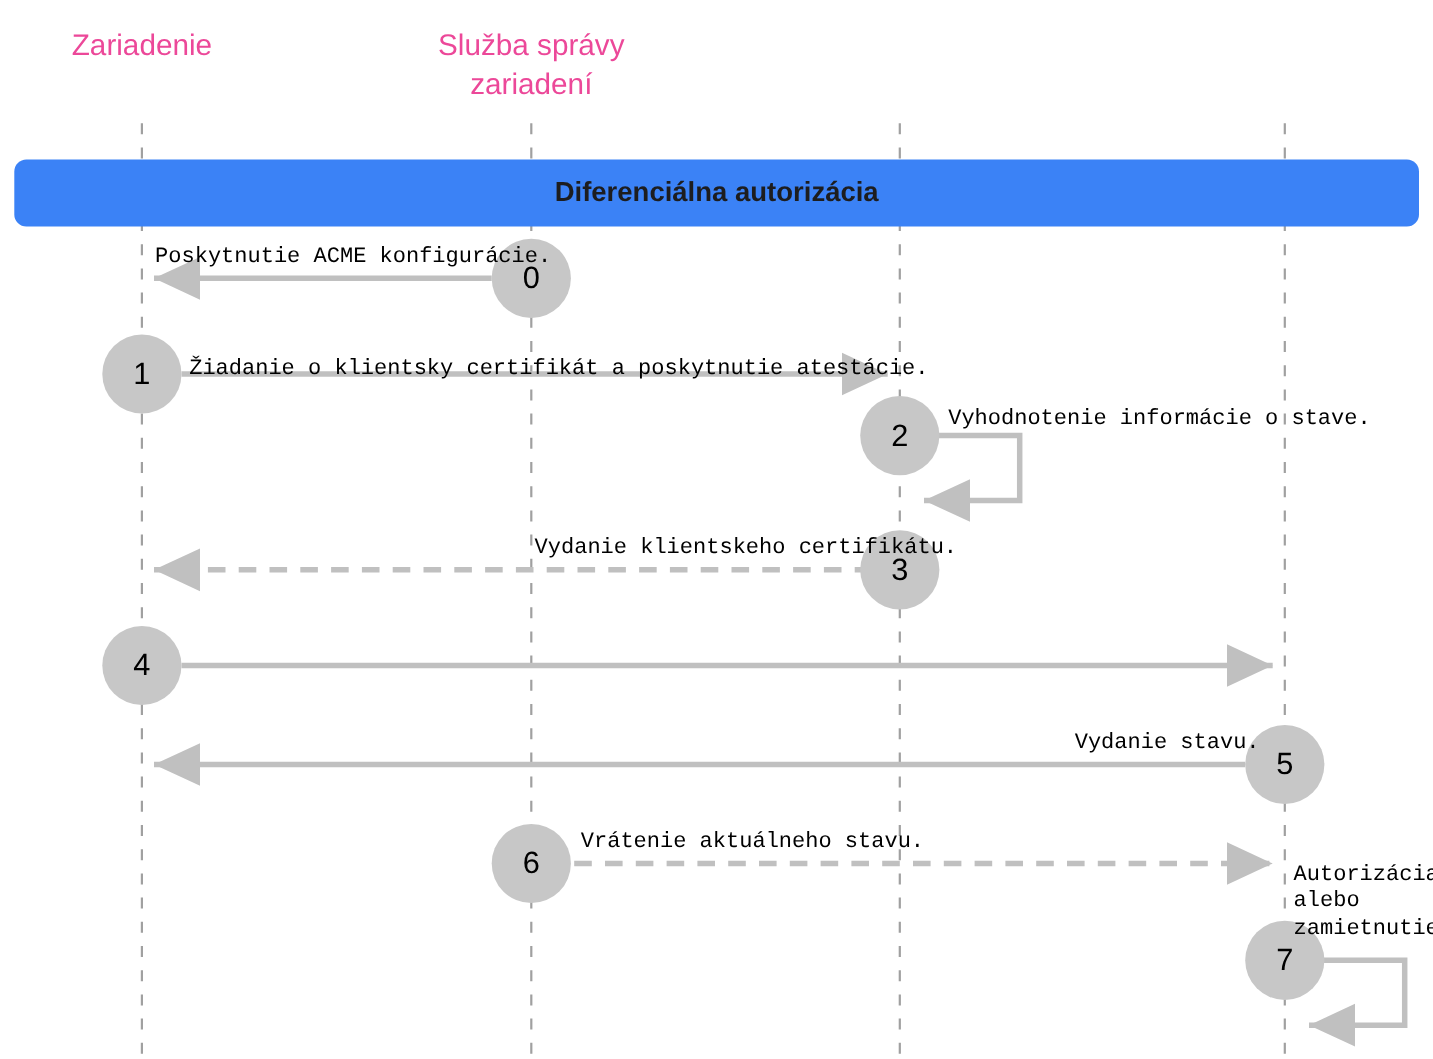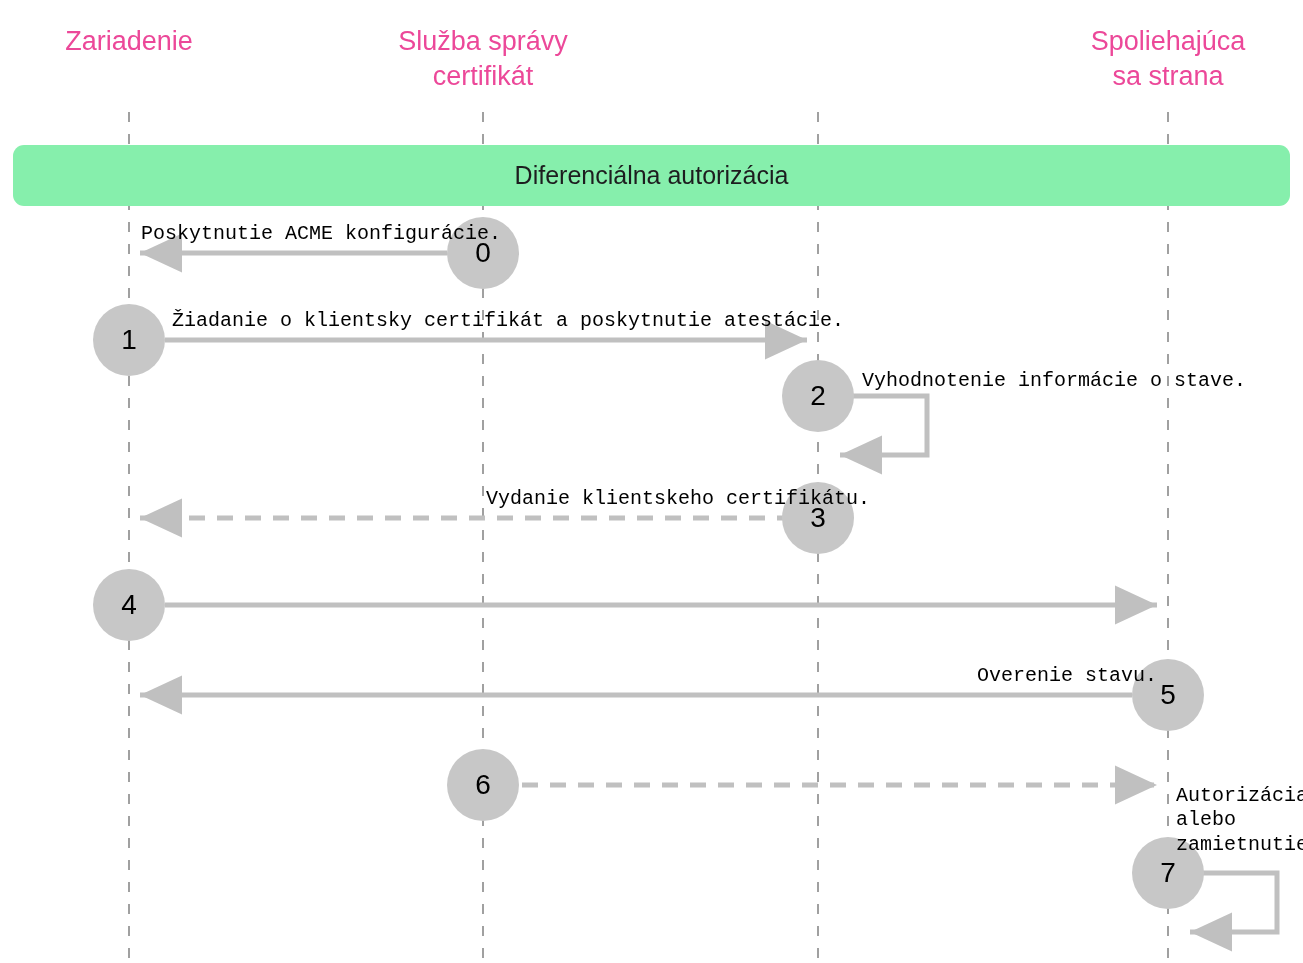--- a/index.html
+++ b/index.html
@@ -33,26 +33,27 @@
     color: #ec4899;
     font-family: "Liberation Sans", sans-serif;
     white-space: pre-line;
   }
   .phase-banner {
     position: absolute;
     left: 13px;
     top: 145px;
     width: 1277px;
     height: 61px;
-    background: #86efac;
+    background: #3b82f6;
     border-radius: 11px;
     box-sizing: border-box;
     display: flex;
     align-items: center;
     justify-content: center;
+    font-weight: bold;
   }
   .phase-banner-label {
     font-size: 25px;
     color: #1d1d1f;
     font-family: "Liberation Sans", sans-serif;
   }
   .step-badge {
     position: absolute;
     width: 72px;
     height: 72px;
@@ -79,23 +80,21 @@
     margin-top: 24px;
   }
 </style>
 </head>
 <body>
 
 <div id="diagram-root">
 
   <div class="lane-header" style="left:29px; top:24px; width:200px;">Zariadenie</div>
   <div class="lane-header" style="left:383px; top:24px; width:200px;">Služba správy
-certifikát</div>
-  <div class="lane-header" style="left:1068px; top:24px; width:200px;">Spoliehajúca
-sa strana</div>
+zariadení</div>
 
   <svg class="layer" viewBox="0 0 1303 963" xmlns="http://www.w3.org/2000/svg">
     <defs>
       <marker id="arrow-right" markerWidth="9" markerHeight="9" refX="8.4" refY="4.5" orient="auto" markerUnits="strokeWidth">
         <path d="M0,0.6 L8.4,4.5 L0,8.4 z" fill="#c0c0c0"></path>
       </marker>
       <marker id="arrow-left" markerWidth="9" markerHeight="9" refX="8.4" refY="4.5" orient="auto" markerUnits="strokeWidth">
         <path d="M0,0.6 L8.4,4.5 L0,8.4 z" fill="#c0c0c0"></path>
       </marker>
     </defs>
@@ -131,20 +130,21 @@
   <div class="step-badge" style="left:447px; top:217px;">0</div>
   <div class="step-badge" style="left:93px; top:304px;">1</div>
   <div class="step-badge" style="left:782px; top:360px;">2</div>
   <div class="step-badge" style="left:782px; top:482px;">3</div>
   <div class="step-badge" style="left:93px; top:569px;">4</div>
   <div class="step-badge" style="left:1132px; top:659px;">5</div>
   <div class="step-badge" style="left:447px; top:749px;">6</div>
   <div class="step-badge" style="left:1132px; top:837px;">7</div>
 
   <div class="msg-label" style="left:141px; top:222px;">Poskytnutie ACME konfigurácie.</div>
-  <div class="msg-label" style="left:172px; top:309px;">Žiadanie o klientsky certifikát a poskytnutie atestácie.</div>
+  <div class="msg-label" style="left:172px; top:324px;">Žiadanie o klientsky certifikát a poskytnutie atestácie.</div>
   <div class="msg-label" style="left:862px; top:369px;">Vyhodnotenie informácie o stave.</div>
   <div class="msg-label" style="left:486px; top:487px;text-align:right;">Vydanie klientskeho certifikátu.</div>
-  <div class="msg-label" style="left:977px; top:664px;">Overenie stavu.</div>
+  <div class="msg-label" style="left:977px; top:664px;">Vydanie stavu.</div>
+  <div class="msg-label" style="left:528px; top:754px;">Vrátenie aktuálneho stavu.</div>
 
   <div class="msg-label wrap" style="left:1176px; top:760px;">Autorizácia alebo zamietnutie.</div>
 
 </div>
 
 </body></html>

